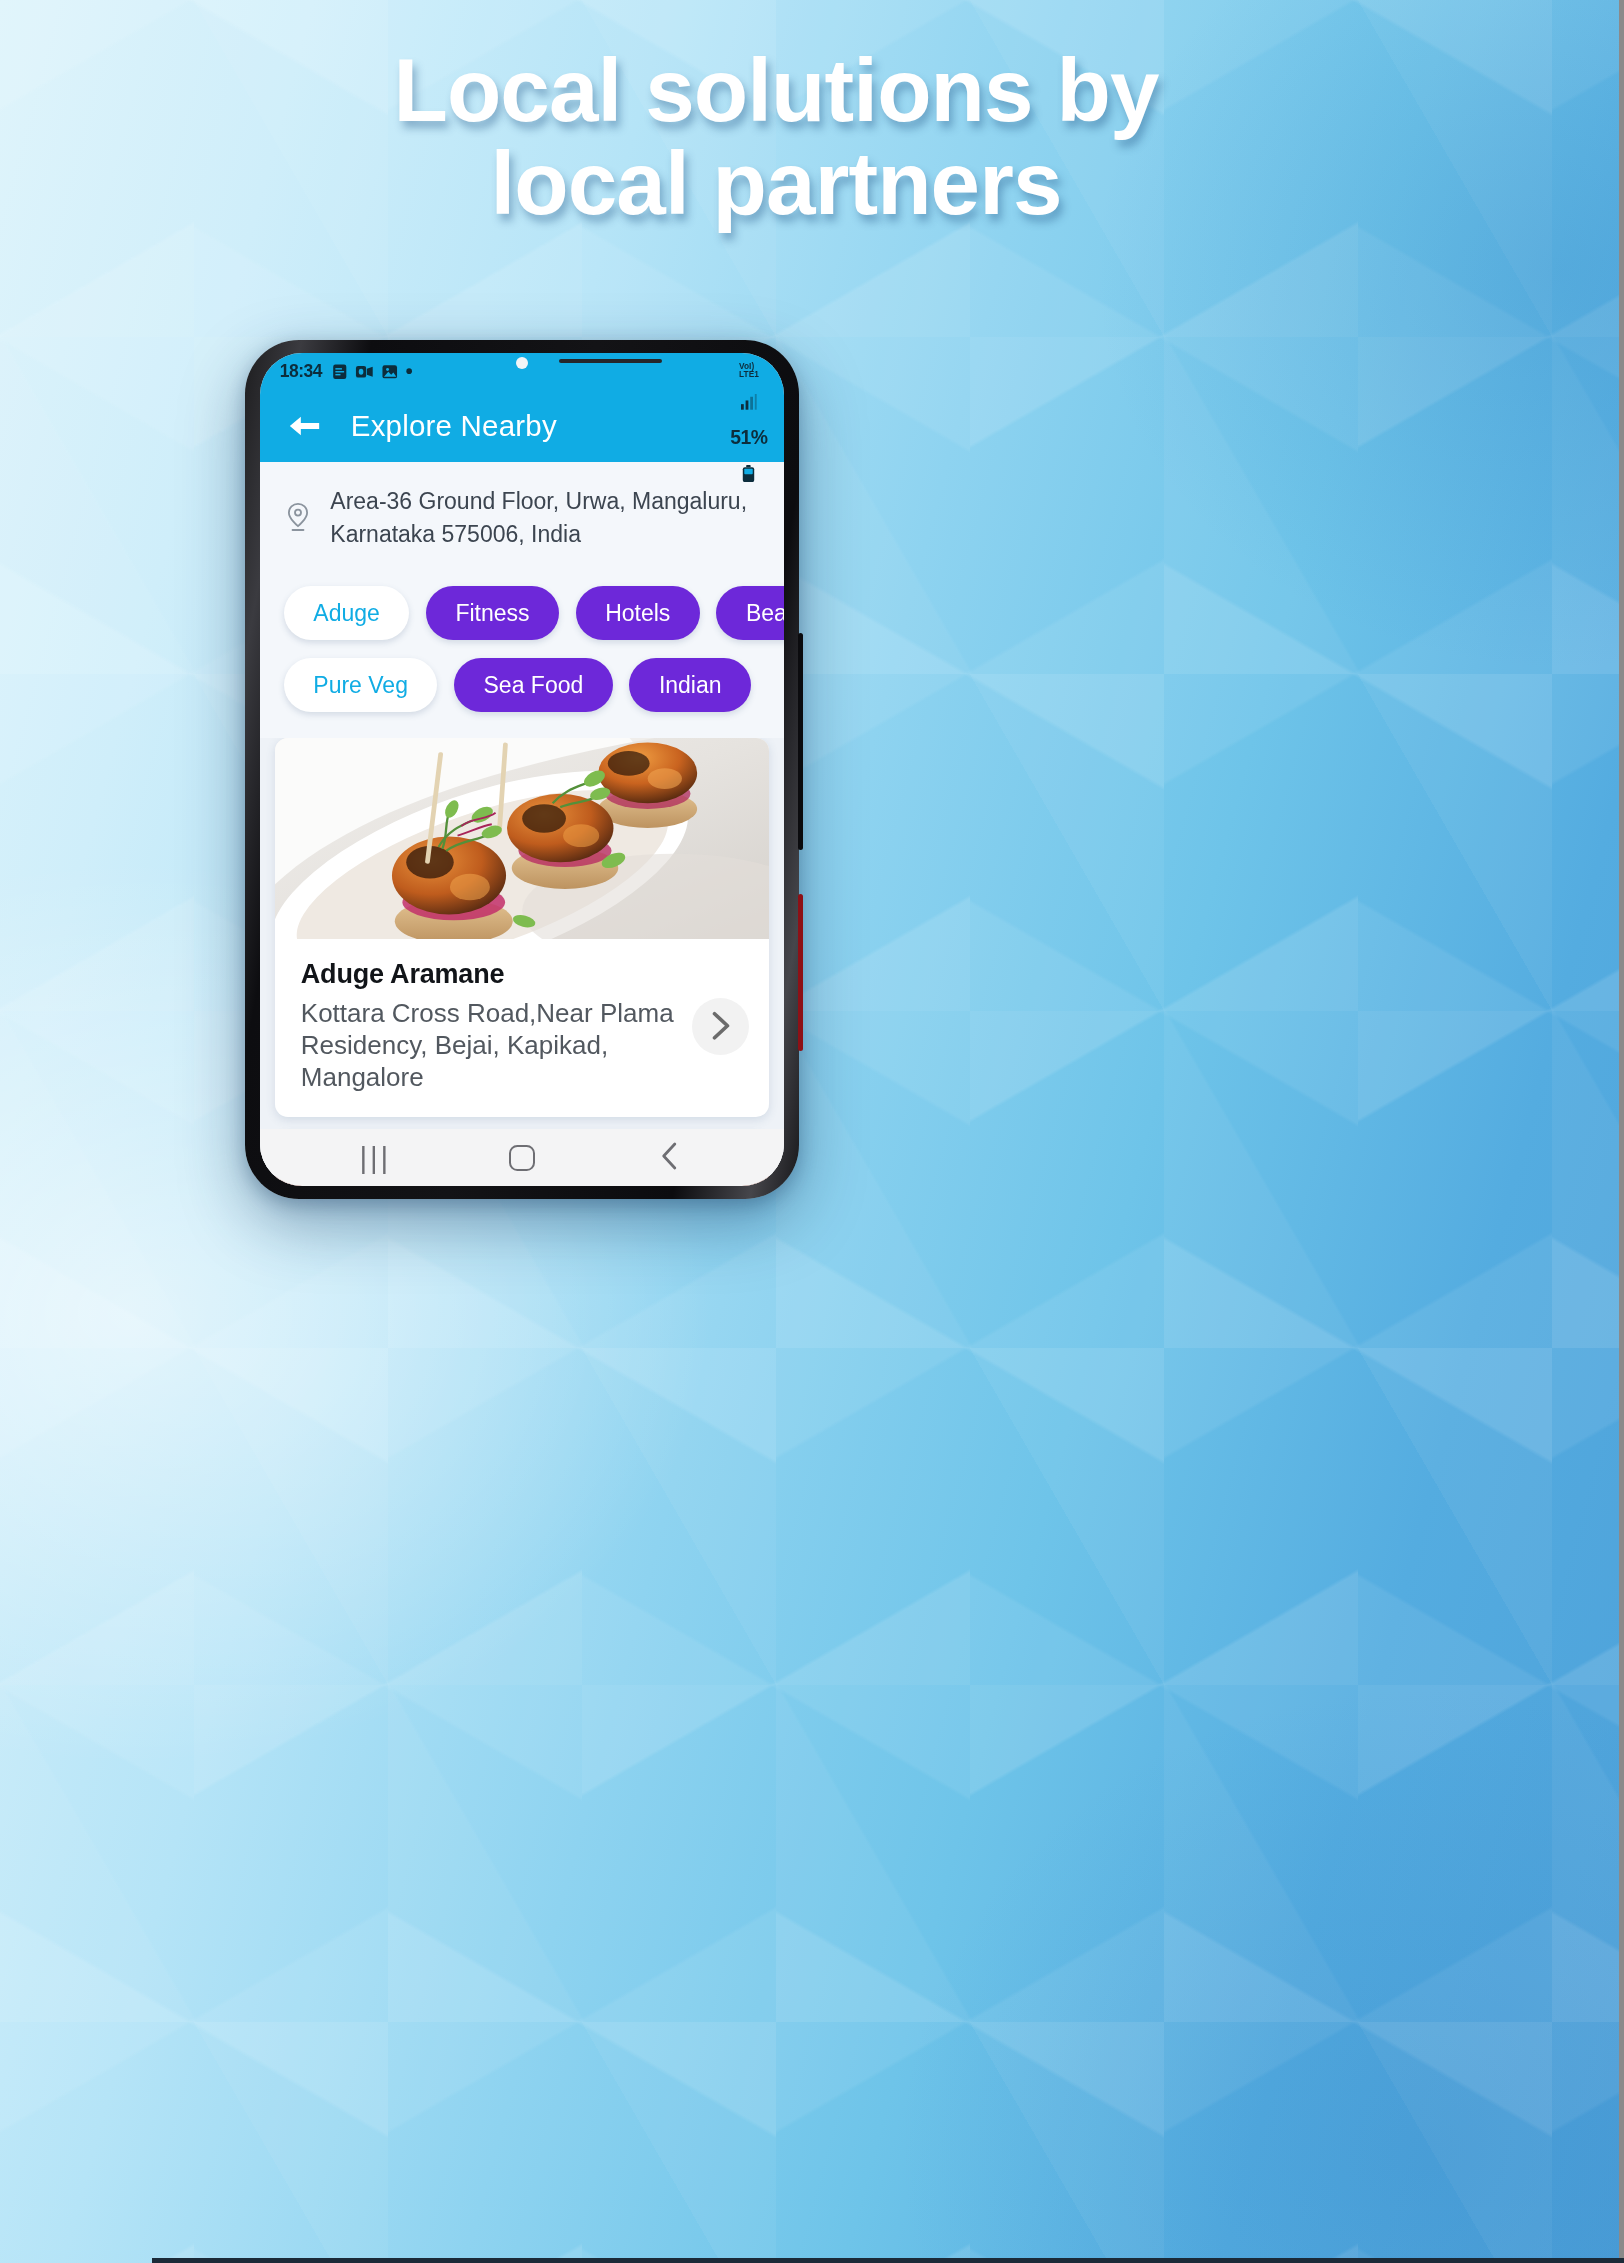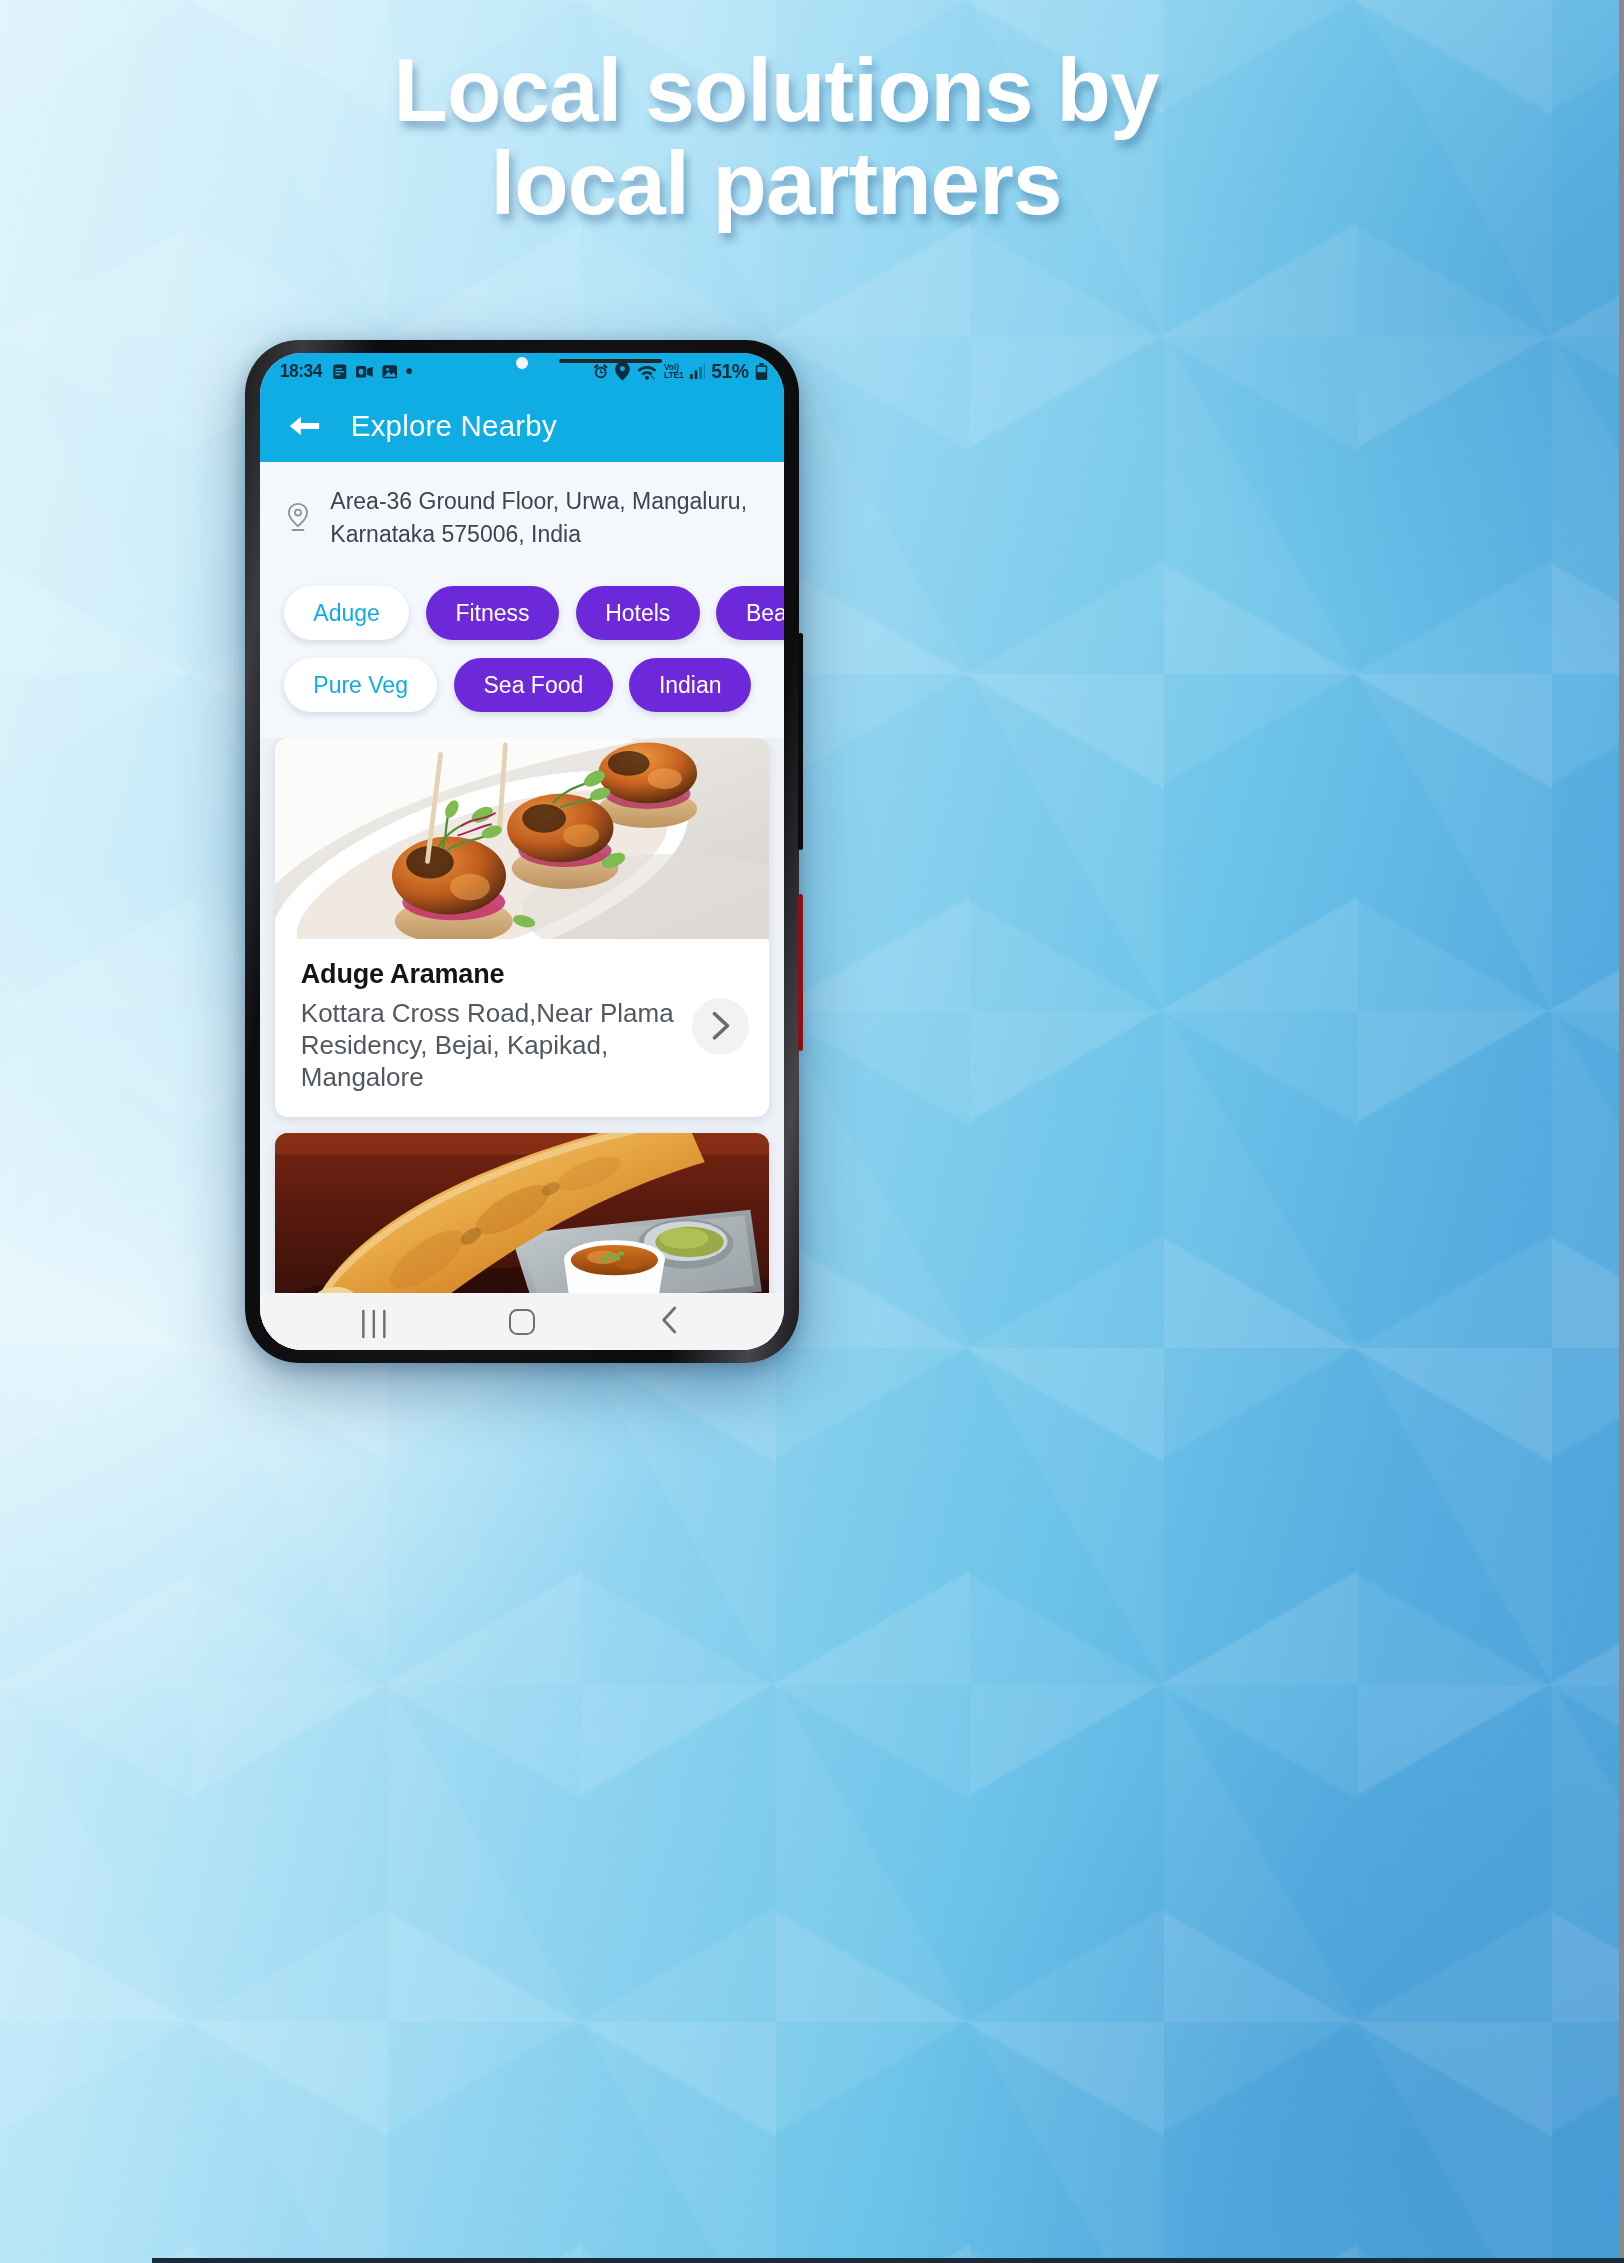--- a/index.html
+++ b/index.html
@@ -76,21 +76,21 @@
     text-shadow: 3.7px 6.5px 8.3px rgba(30,80,130,.38);
   }
   #headline .hl-line { display: block; }
 
   
   #phone {
     position: absolute;
     left: 245px;
     top: 340px;
     width: 554px;
-    height: 1023px;
+    height: 859px;
     border-radius: 54px;
     background: linear-gradient(100deg, #1d1d1f 0%, #3b3b40 8%, #0d0d10 18%, #131316 50%, #0c0c0f 82%, #46464b 93%, #17171a 100%);
     box-shadow:
       0 24px 65px rgba(15,50,90,.40),
       0 5.5px 18.5px rgba(15,50,90,.28);
     padding: 13px 14.8px;
   }
   #phone-screen {
     position: relative;
     width: 100%;
@@ -139,22 +139,23 @@
     font-size: 17.5px;
     font-weight: bold;
     z-index: 5;
   }
   #status-left { display: flex; align-items: center; gap: 6.5px; }
   #status-time { letter-spacing: -0.5px; margin-right: 2.8px; }
   #status-right {
     margin-left: auto;
     display: flex;
     align-items: center;
-    gap: 6px;
+    gap: 16px;
     font-size: 17.5px;
+    flex-direction: column;
   }
   .sicon { display: inline-flex; align-items: center; }
   .sicon svg { display: block; }
   #status-battery-text { font-size: 19.4px; letter-spacing: -0.5px; }
   #volte-stack {
     display: flex; flex-direction: column;
     line-height: 7.4px; font-size: 8.3px; font-weight: bold;
   }
 
   

